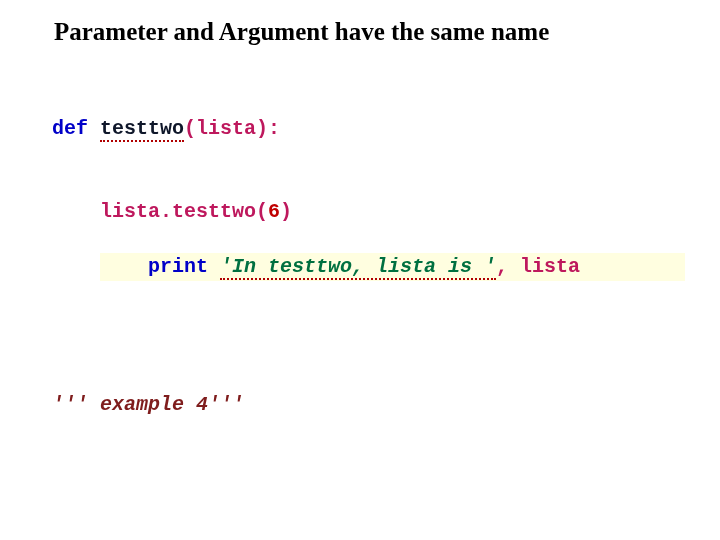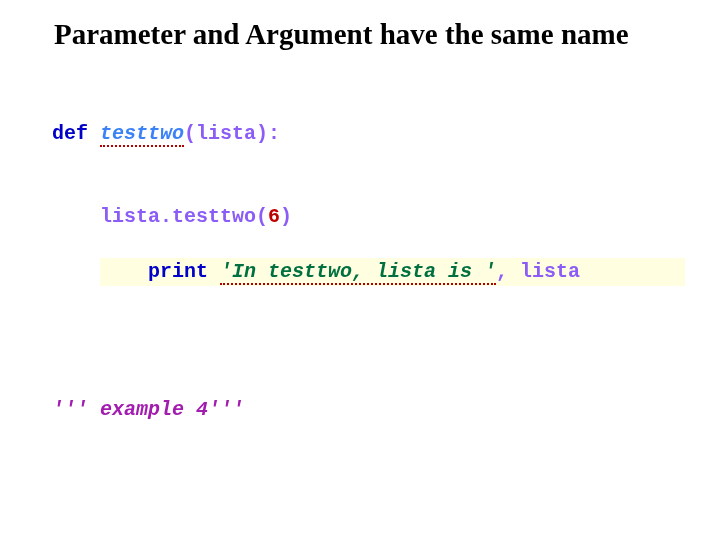--- a/index.html
+++ b/index.html
@@ -9,41 +9,41 @@
     height: 540px;
     background: #fff;
     font-family: "Times New Roman", serif;
     overflow: hidden;
   }
   .slide {
     padding: 18px 20px 10px 30px;
     box-sizing: border-box;
   }
   .title {
-    font-size: 29px;
+    font-size: 25px;
     font-family: "Times New Roman", serif;
     color: #000;
     margin: 0 0 14px 24px;
   }
   .code {
     font-family: Consolas, "Courier New", monospace;
     font-size: 20px;
     line-height: 1.38;
     font-weight: bold;
     margin-left: 22px;
     white-space: pre;
   }
   .code-line { display: block; }
   .hl { background: #fffee0; display: inline-block; width: 585px; }
   .kw { color: #0000c8; text-align: right; }
   .nm { color: #c00000; }
-  .sq-blk { color: #3b82f6; border-bottom: 2px dotted #b00000; font-style: italic; }
+  .sq-blk { color: #0f172a; border-bottom: 2px dotted #b00000; }
   .sq-grn { color: #007040; font-style: italic; border-bottom: 2px dotted #b00000; }
-  .str { color: #a21caf; font-style: italic; }
-  .plain { color: #8b5cf6; text-align: right; }
+  .str { color: #7f1d1d; font-style: italic; }
+  .plain { color: #be185d; text-align: right; }
 </style>
 </head>
 <body>
 
 <div class="slide">
   <h1 class="title">Parameter and Argument have the same name</h1>
 
   <div class="code">
     <span class="code-line"><span class="kw">def </span><span class="sq-blk">testtwo</span><span class="plain">(lista):</span></span>
     <span class="code-line"><span class="plain">    lista.testtwo(</span><span class="nm">6</span><span class="plain">)</span></span>

